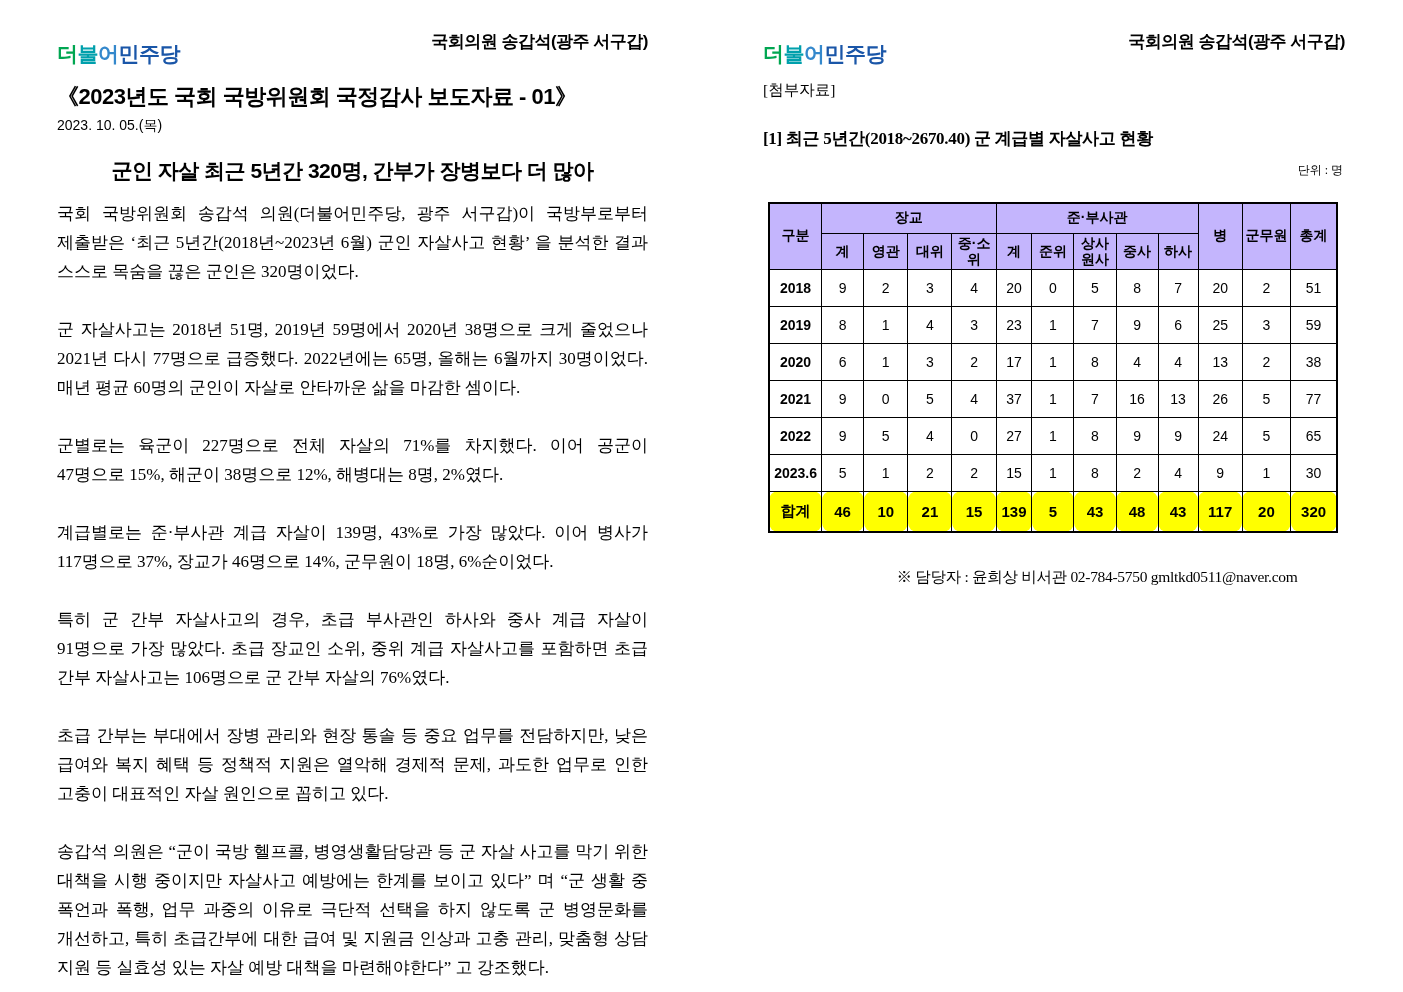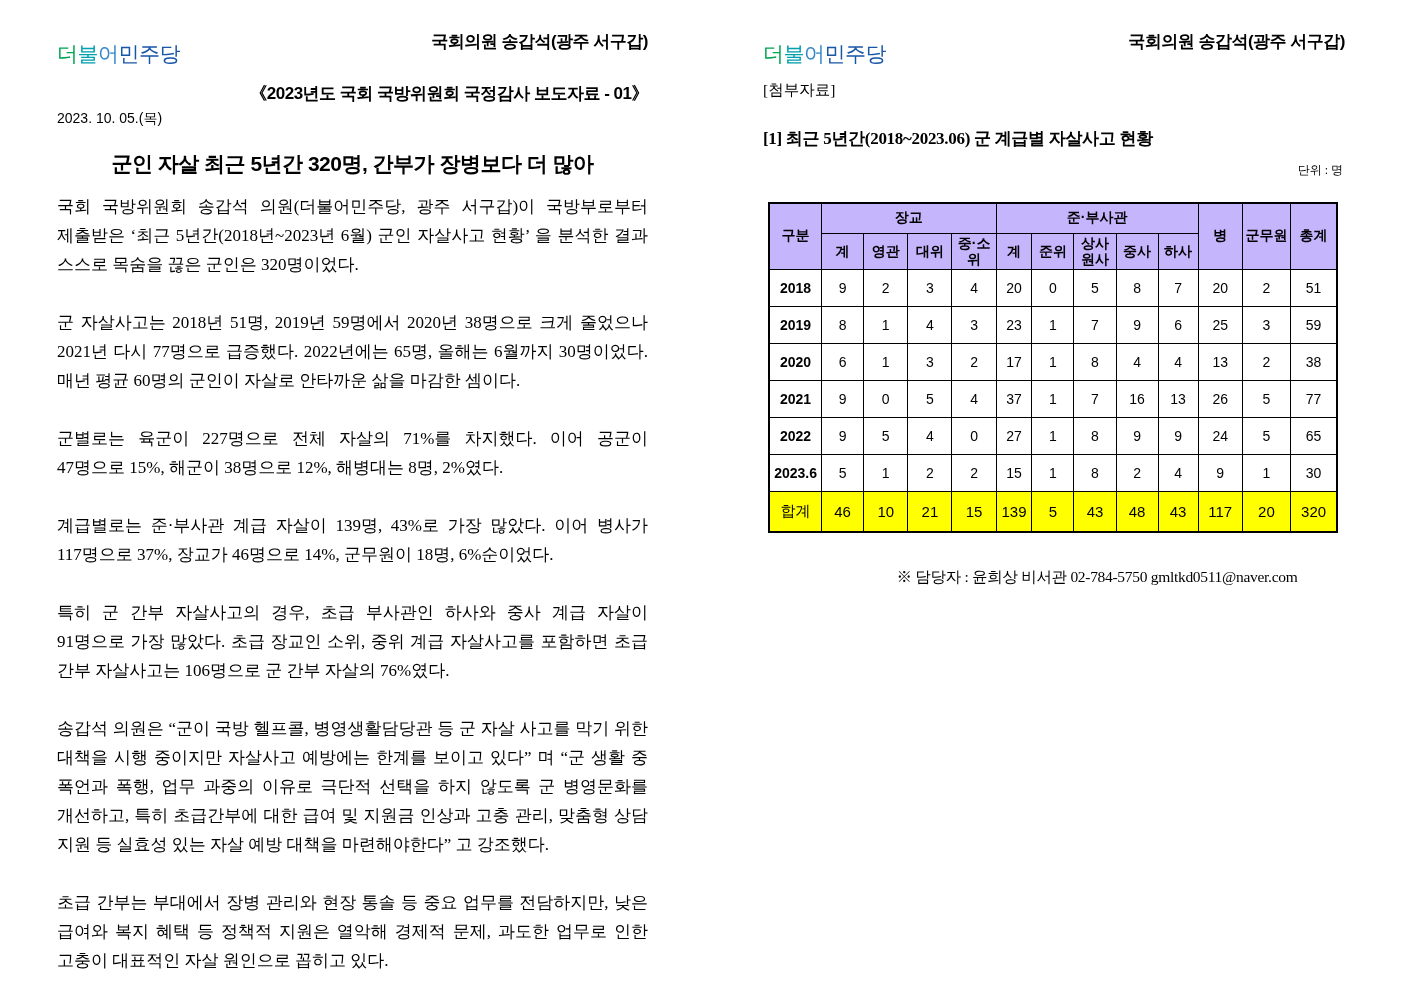--- a/index.html
+++ b/index.html
@@ -15,31 +15,31 @@
   .page { position: absolute; top: 0; }
   .page-left  { left: 57px;  width: 591px; }
   .page-right { left: 763px; width: 582px; }
 
   .page-header {
     display: flex; justify-content: space-between; align-items: center;
     padding-top: 28px; height: 54px;
   }
   .party-logo {
     font-family: "Liberation Sans", "DejaVu Sans", sans-serif;
-    font-weight: normal; font-size: 21px; letter-spacing: -0.5px; margin-top: 25px;
+    font-weight: bold; font-size: 21px; letter-spacing: -0.5px; margin-top: 25px;
   }
   .member-name {
     font-family: "Liberation Sans", "DejaVu Sans", sans-serif;
     font-weight: bold; font-size: 17px; letter-spacing: -0.5px;
   }
 
   .doc-title {
-    margin-top: 28px; text-align: right;
-    font-family: "Liberation Sans", "DejaVu Sans", sans-serif;
-    font-weight: bold; font-size: 17px; letter-spacing: -0.5px;
+    margin-top: 28px; text-align: left;
+    font-family: "Liberation Sans", "DejaVu Sans", sans-serif;
+    font-weight: bold; font-size: 22px; letter-spacing: -0.5px;
   }
   .doc-date {
     text-align: left; margin-top: 5px;
     font-family: "Liberation Sans", "DejaVu Sans", sans-serif;
     font-size: 14px;
   }
   .headline {
     margin-top: 20px; text-align: center;
     font-family: "Liberation Sans", "DejaVu Sans", sans-serif;
     font-weight: bold; font-size: 21px; line-height: 32px; letter-spacing: -0.5px;
@@ -65,21 +65,21 @@
     border: 1px solid #000;
     text-align: center; vertical-align: middle;
     padding: 0; font-size: 14px;
   }
   table.stats thead th { background: #c4b5fd; font-weight: bold; }
   table.stats thead tr.group-row th { height: 30px; }
   table.stats thead tr.sub-row th { height: 36px; white-space: pre-line; line-height: 16px; }
   table.stats tbody td { height: 37px; background: #ffffff; }
   table.stats tbody td.row-label { font-weight: bold; }
   table.stats tbody tr.total-row td {
-    background: #ffff00; font-weight: normal; font-size: 15px; height: 41px;
+    background: #ffff00; font-weight: bold; font-size: 15px; height: 41px; border-radius: 9px;
   }
   .contact {
     margin-top: 34px; text-align: center; padding-left: 86px;
     font-size: 15.5px; letter-spacing: -0.3px; white-space: nowrap;
   }
 </style>
 </head>
 <body>
 
 <div class="page page-left">
@@ -94,33 +94,33 @@
   <div class="headline">
     <div>군인 자살 최근 5년간 320명, 간부가 장병보다 더 많아</div>
   </div>
 
   <div class="body-text">
     <p>국회 국방위원회 송갑석 의원(더불어민주당, 광주 서구갑)이 국방부로부터 제출받은 ‘최근 5년간(2018년~2023년 6월) 군인 자살사고 현황’ 을 분석한 결과 스스로 목숨을 끊은 군인은 320명이었다.</p>
     <p>군 자살사고는 2018년 51명, 2019년 59명에서 2020년 38명으로 크게 줄었으나 2021년 다시 77명으로 급증했다. 2022년에는 65명, 올해는 6월까지 30명이었다. 매년 평균 60명의 군인이 자살로 안타까운 삶을 마감한 셈이다.</p>
     <p>군별로는 육군이 227명으로 전체 자살의 71%를 차지했다. 이어 공군이 47명으로 15%, 해군이 38명으로 12%, 해병대는 8명, 2%였다.</p>
     <p>계급별로는 준·부사관 계급 자살이 139명, 43%로 가장 많았다. 이어 병사가 117명으로 37%, 장교가 46명으로 14%, 군무원이 18명, 6%순이었다.</p>
     <p>특히 군 간부 자살사고의 경우, 초급 부사관인 하사와 중사 계급 자살이 91명으로 가장 많았다. 초급 장교인 소위, 중위 계급 자살사고를 포함하면 초급 간부 자살사고는 106명으로 군 간부 자살의 76%였다.</p>
+    <p>초급 간부는 부대에서 장병 관리와 현장 통솔 등 중요 업무를 전담하지만, 낮은 급여와 복지 혜택 등 정책적 지원은 열악해 경제적 문제, 과도한 업무로 인한 고충이 대표적인 자살 원인으로 꼽히고 있다.</p>
     <p>송갑석 의원은 “군이 국방 헬프콜, 병영생활담당관 등 군 자살 사고를 막기 위한 대책을 시행 중이지만 자살사고 예방에는 한계를 보이고 있다” 며 “군 생활 중 폭언과 폭행, 업무 과중의 이유로 극단적 선택을 하지 않도록 군 병영문화를 개선하고, 특히 초급간부에 대한 급여 및 지원금 인상과 고충 관리, 맞춤형 상담 지원 등 실효성 있는 자살 예방 대책을 마련해야한다” 고 강조했다.</p>
-    <p>초급 간부는 부대에서 장병 관리와 현장 통솔 등 중요 업무를 전담하지만, 낮은 급여와 복지 혜택 등 정책적 지원은 열악해 경제적 문제, 과도한 업무로 인한 고충이 대표적인 자살 원인으로 꼽히고 있다.</p>
   </div>
 </div>
 
 <div class="page page-right">
   <div class="page-header">
     <div class="party-logo"><span style="color: rgb(0, 166, 81);">더</span><span style="color: rgb(0, 160, 172);">불</span><span style="color: rgb(52, 136, 204);">어</span><span style="color: rgb(26, 86, 168);">민</span><span style="color: rgb(26, 86, 168);">주</span><span style="color: rgb(26, 86, 168);">당</span></div>
     <div class="member-name">국회의원 송갑석(광주 서구갑)</div>
   </div>
 
   <div class="attachment-label">[첨부자료]</div>
-  <div class="attachment-title">[1] 최근 5년간(2018~2023.06) 군 계급별 자살사고 현황</div>
+  <div class="attachment-title">[1] 최근 5년간(2018~2670.40) 군 계급별 자살사고 현황</div>
   <div class="unit-label">단위 : 명</div>
 
   <table class="stats">
     <colgroup>
       <col style="width:50px">
         <col style="width:40px">
         <col style="width:42px">
         <col style="width:42px">
       <col style="width:42px">
         <col style="width:34px">

